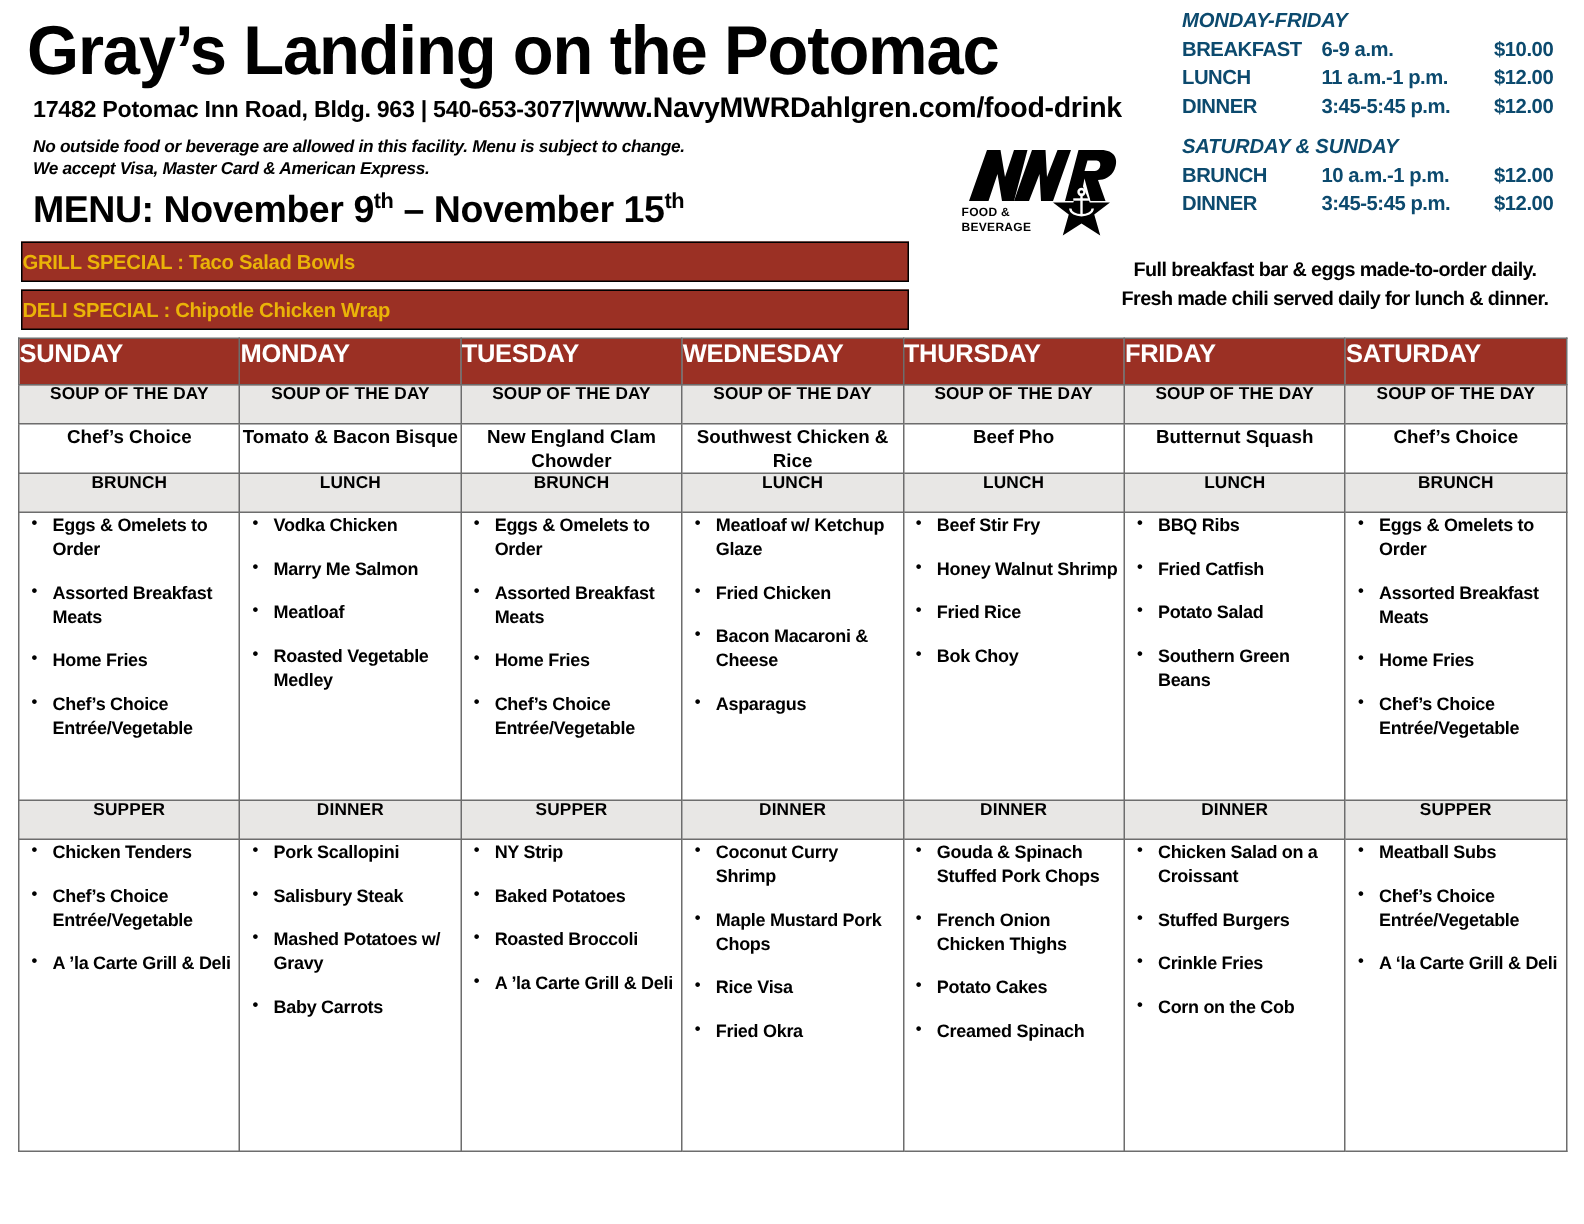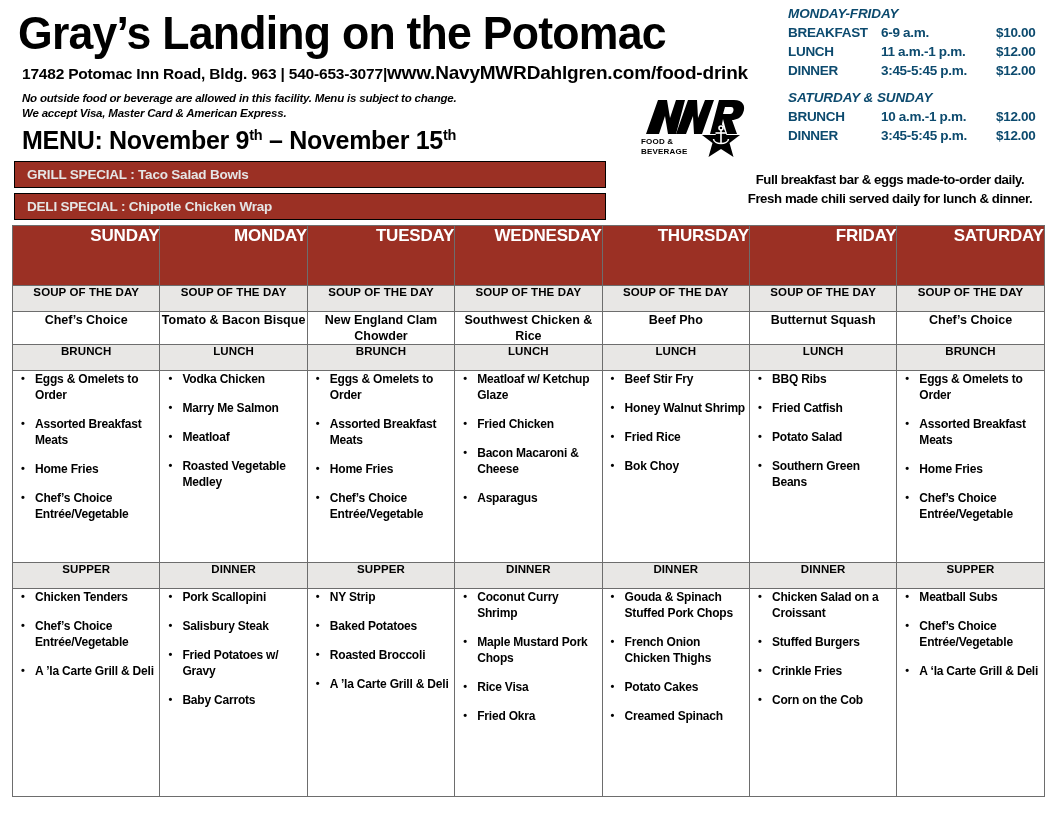--- a/index.html
+++ b/index.html
@@ -109,27 +109,27 @@
   }
 
   
   .special-bar {
     position: absolute;
     left: 14px;
     width: 592px;
     height: 27px;
     background: #9B3024;
     border: 1.5px solid #000;
-    color: #e5e5e5;
+    color: #eab308;
     font-size: 13.5px;
     font-weight: bold;
     letter-spacing: -0.2px;
     display: flex;
     align-items: center;
-    padding-left: 12px;
+    padding-left: 0;
   }
   #grill-special { top: 161px; }
   #deli-special  { top: 193px; }
 
   .right-notes {
     position: absolute;
     left: 730px; top: 170px;
     width: 320px;
     text-align: center;
     font-size: 13.2px;
@@ -150,22 +150,22 @@
   .menu-table td, .menu-table th {
     border: 1.4px solid #6d6d6d;
     vertical-align: top;
     padding: 0;
   }
   .day-header {
     background: #9B3024;
     color: #ffffff;
     font-size: 17px;
     font-weight: bold;
-    text-align: right;
-    height: 60px;
+    text-align: left;
+    height: 31px;
     vertical-align: middle;
     letter-spacing: -0.2px;
     border-color: #000;
   }
   .label-cell {
     background: #e8e7e5;
     text-align: center;
     font-size: 11.5px;
     font-weight: bold;
     height: 26px;
@@ -430,21 +430,21 @@
             <ul>
               <li>Chicken Tenders</li>
               <li>Chef’s Choice Entrée/Vegetable</li>
               <li>A ’la Carte Grill &amp; Deli</li>
             </ul>
           </td>
         <td class="items-cell">
             <ul>
               <li>Pork  Scallopini</li>
               <li>Salisbury Steak</li>
-              <li>Fried Potatoes w/ Gravy</li>
+              <li>Mashed Potatoes w/ Gravy</li>
               <li>Baby Carrots</li>
             </ul>
           </td>
         <td class="items-cell">
             <ul>
               <li>NY Strip</li>
               <li>Baked Potatoes</li>
               <li>Roasted Broccoli</li>
               <li>A ’la Carte Grill &amp; Deli</li>
             </ul>

